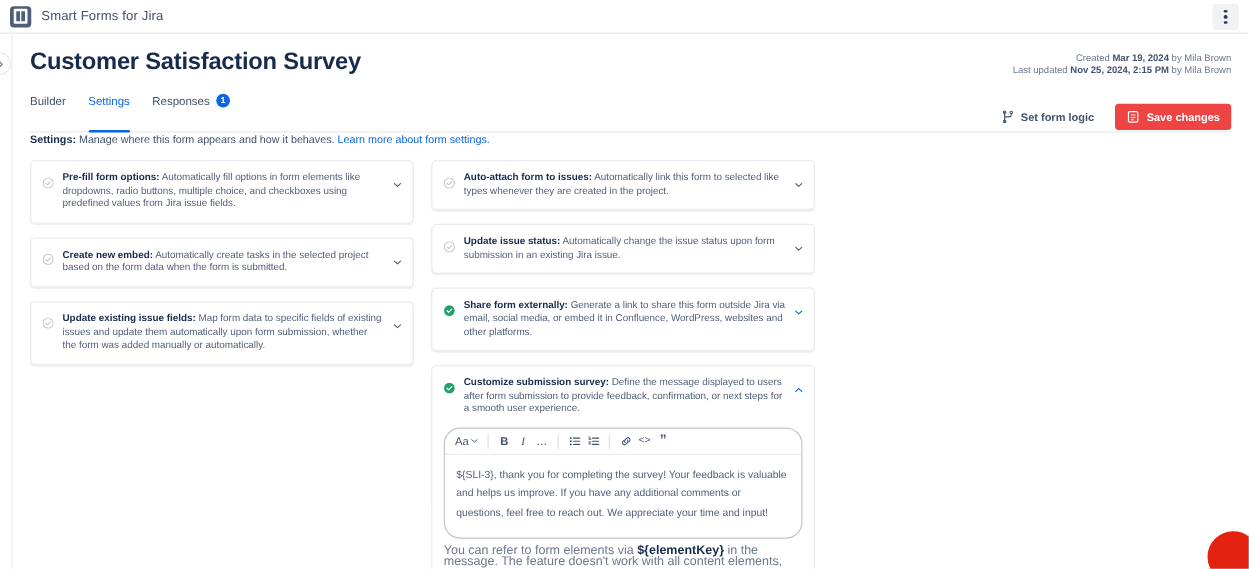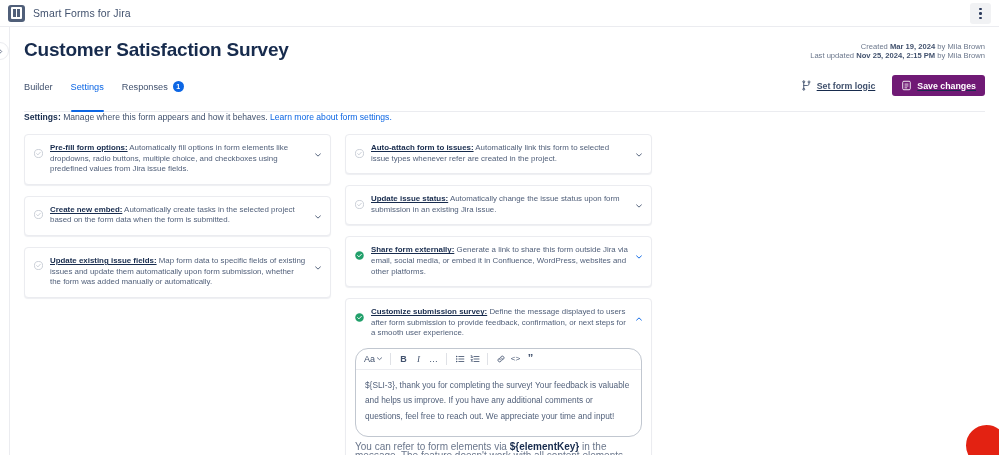--- a/index.html
+++ b/index.html
@@ -60,46 +60,46 @@
   
   .tabs-row { display:flex; align-items:flex-end; justify-content:space-between; margin-top:14px; }
   .tabs { display:flex; align-items:center; gap:18px; }
   .tab { font-size:9.2px; color:#42526e; padding-bottom:20px; cursor:pointer; position:relative; display:flex; align-items:center; gap:5px;}
   .tab.active { color:#0c66e4; font-weight:400; }
   .tab.active:after{ content:""; position:absolute; left:0; right:0; bottom:0; height:2px; background:#0c66e4; border-radius:2px;}
   .badge {
     min-width:11px; height:11px; padding:0 3px; border-radius:6px; background:#0c66e4; color:#fff;
     font-size:7px; font-weight:700; display:flex; align-items:center; justify-content:center;
   }
-  .actions { display:flex; align-items:center; gap:8px; padding-bottom:16px;text-decoration:underline;}
+  .actions { display:flex; align-items:center; gap:8px; padding-bottom:2px;}
   .btn {
     display:flex; align-items:center; gap:5px; height:21px; padding:0 9px; border-radius:3px;
     font-size:8.8px; font-weight:600; cursor:pointer; border:none; color:#42526e; background:transparent;
     font-family:"Liberation Sans", sans-serif;
   }
-  .btn.primary { background:#701a75; color:#fff; }
+  .btn.primary { background:#ef4444; color:#fff; }
   .tabs-underline { height:1px; background:#ebecf0; margin-top:-1px; }
 
   .subtitle { font-size:8.6px; color:#42526e; margin-top:0; }
   .subtitle b { font-weight:700; color:#172b4d;}
   .subtitle a { color:#0c66e4; text-decoration:none; }
 
   
   .grid { display:flex; gap:14px; margin-top:12px; }
   .col { width:307px; display:flex; flex-direction:column; gap:11px; }
   .card {
     background:#fff; border:1px solid #ebecf0; border-radius:4px;
     box-shadow: 0 1px 1px rgba(9,30,66,.07);
     padding:8px 9px 9px 9px; display:flex; gap:7px; align-items:flex-start;
     position:relative;
   }
   .chk { flex:0 0 auto; margin-top:.5px; }
   .card-body { flex:1 1 auto; padding-right:14px; }
   .card-text { font-size:7.9px; line-height:10.6px; color:#505f79; }
-  .card-text b { font-weight:700; color:#172b4d;text-decoration:underline; }
+  .card-text b { font-weight:700; color:#172b4d; }
   .chev { position:absolute; right:8px; top:10px; cursor:pointer; }
 
   
   .editor-wrap { margin-top:9px; }
   .editor {
     border:1px solid #c1c7d0; border-radius:13px; background:#fff; overflow:hidden;
   }
   .toolbar {
     display:flex; align-items:center; gap:0; height:21px; padding:0 6px;
     border-bottom:1px solid #ebecf0;
@@ -267,21 +267,21 @@
 
           <div class="card">
             <span class="chk">
               <svg width="9" height="9" viewBox="0 0 14 14">
                 <circle cx="7" cy="7" r="6.3" fill="none" stroke="#c1c7d0" stroke-width="1.3"></circle>
                 <path d="M4.2 7.2 L6.1 9.1 L9.8 5.1" fill="none" stroke="#c1c7d0" stroke-width="1.3" stroke-linecap="round" stroke-linejoin="round"></path>
               </svg>
             </span>
             <div class="card-body">
               <div class="card-text">
-                <b>Auto-attach form to issues:</b><span> Automatically link this form to selected issue types whenever refer are created in the project.</span>
+                <b>Auto-attach form to issues:</b><span> Automatically link this form to selected like types whenever they are created in the project.</span>
               </div>
             </div>
             <span class="chev">
               <svg width="8" height="8" viewBox="0 0 10 10">
                 <path d="M2 3.6 L5 6.4 L8 3.6" fill="none" stroke="#505f79" stroke-width="1.2" stroke-linecap="round" stroke-linejoin="round"></path>
               </svg>
             </span>
           </div>
 
           <div class="card">

